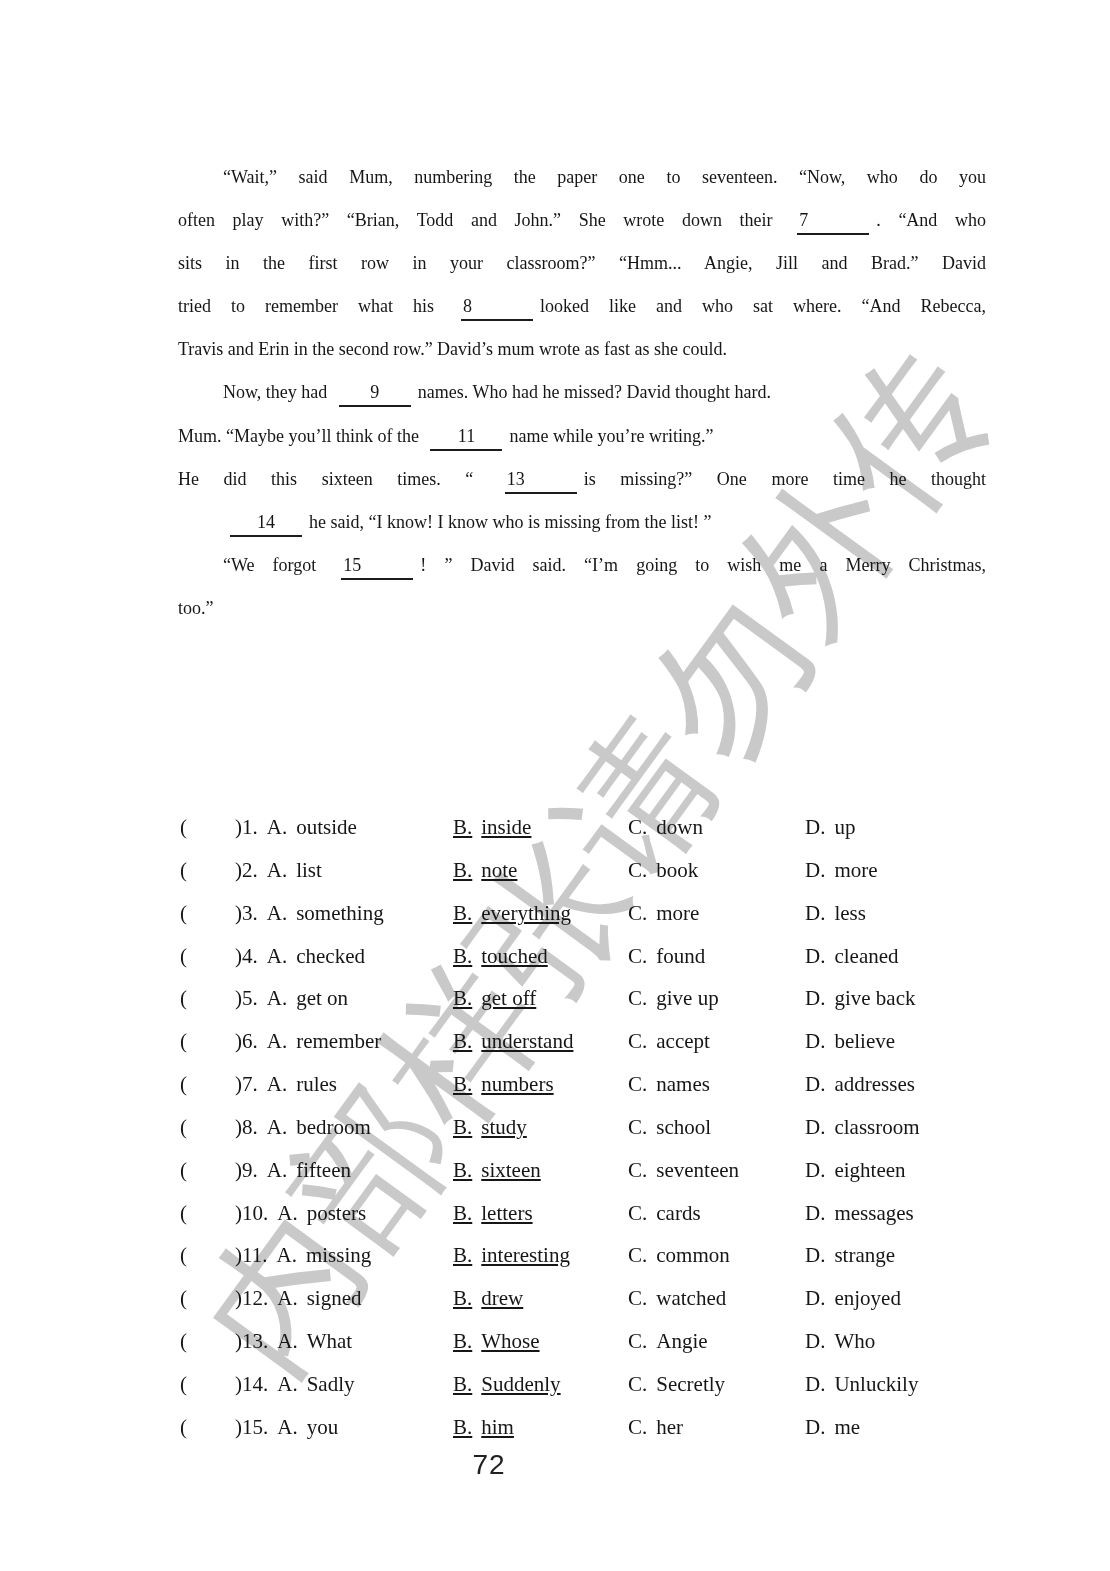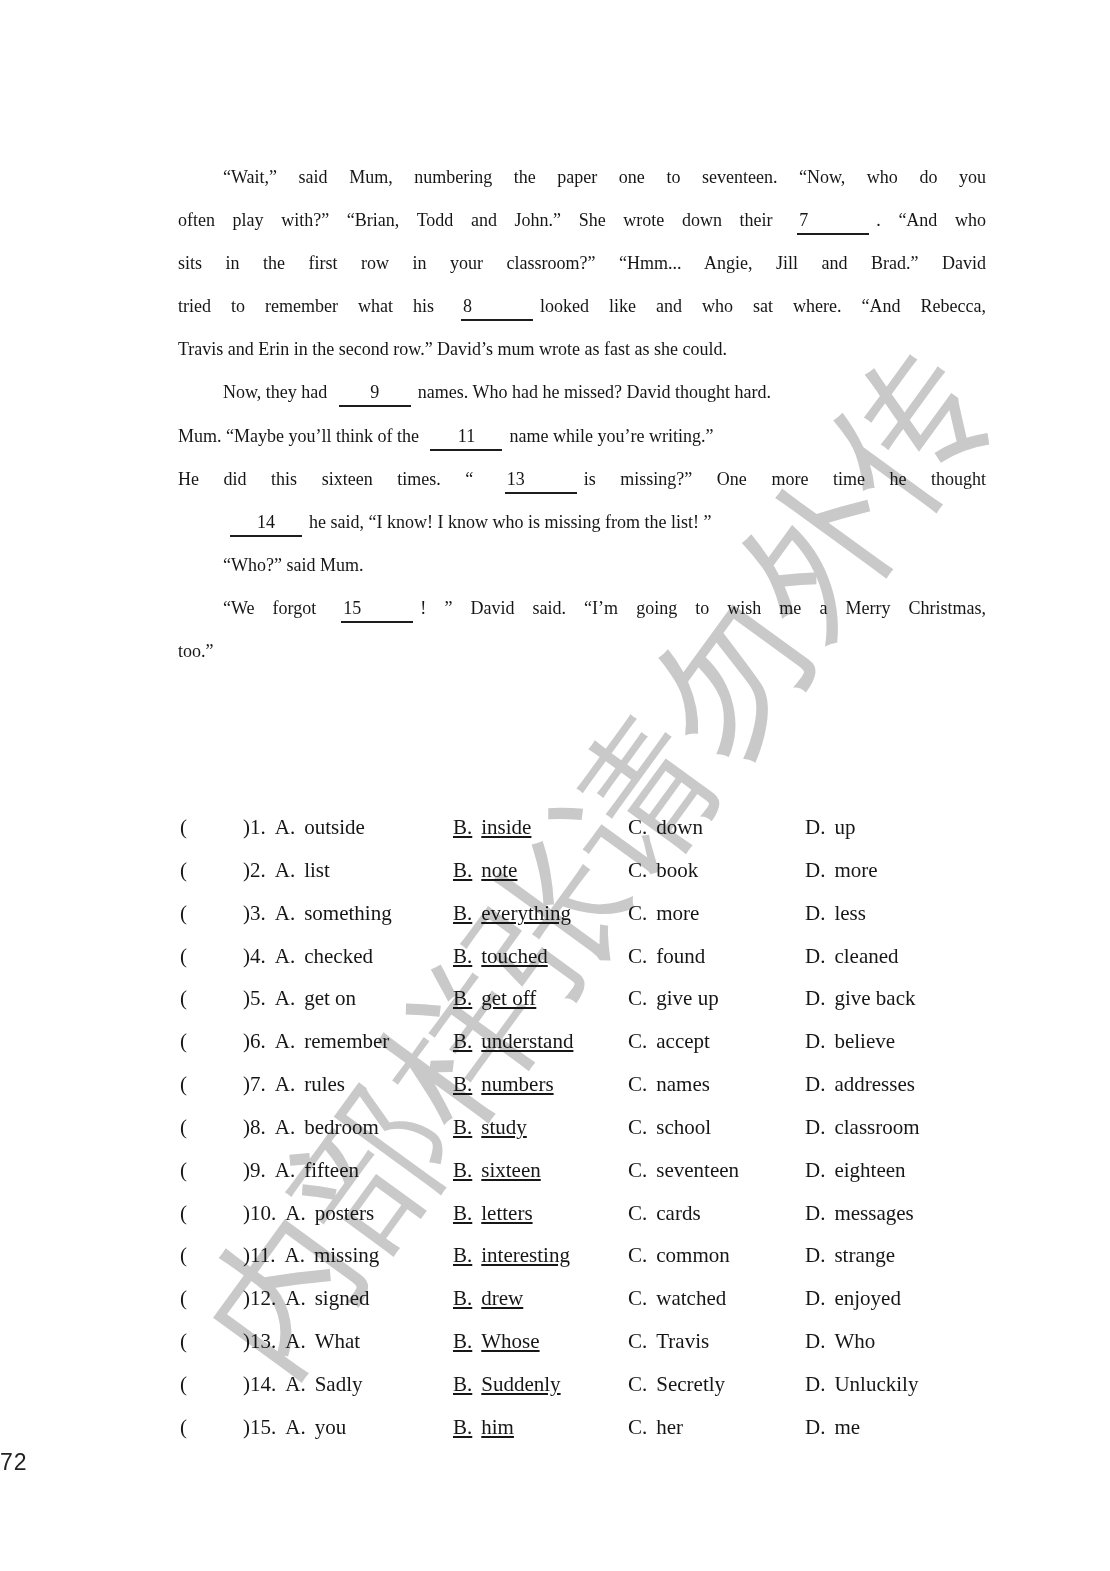--- a/index.html
+++ b/index.html
@@ -49,53 +49,53 @@
   
   #options{
     position:absolute;
     left:180px;top:806px;width:880px;
     z-index:1;
     font-size:21px;
   }
   .orow{position:relative;height:42.85px;line-height:42.85px;white-space:nowrap;}
   .po{position:absolute;left:0;}
   .col{position:absolute;}
-  .c1{left:63px;}
+  .c1{left:55px;}
   .c2{left:273px;text-decoration:underline;}
   .c3{left:448px;}
   .c4{left:625px;}
   .olabel{margin-right:9px;}
   .oletter{margin-right:9px;}
   
   #pagenum{
     position:absolute;
     left:0;top:1449px;width:978px;
+    text-align:center;
     z-index:1;
     font-family:"Liberation Sans", sans-serif;
-    font-size:23px;
+    font-size:28px;
     letter-spacing:1px;
     color:#222222;
   }
 </style>
 </head>
 <body>
 
 <div class="page">
   <div class="wm" style="color: rgb(201, 201, 201);">内部样张请勿外传</div>
   <div id="passage">
       <div class="pline ind jst"><span class="seg">“Wait,” said Mum, numbering the paper one to seventeen.  “Now, who do you</span> </div>
       <div class="pline jst"><span class="seg">often play with?” “Brian, Todd and John.” She wrote down their</span> <span class="blank">7</span><span class="seg">. “And who</span> </div>
       <div class="pline jst"><span class="seg">sits in the first row in your classroom?”  “Hmm... Angie, Jill and Brad.” David</span> </div>
       <div class="pline jst"><span class="seg">tried to remember what his</span> <span class="blank">8</span><span class="seg">looked like and who sat where. “And Rebecca,</span> </div>
       <div class="pline"><span class="seg">Travis and Erin in the second row.” David’s mum wrote as fast as she could.</span> </div>
       <div class="pline ind"><span class="seg">Now, they had</span> <span class="blank">9</span><span class="seg">names. Who had he missed? David thought hard.</span> </div>
       <div class="pline"><span class="seg">Mum. “Maybe you’ll think of the</span> <span class="blank">11</span><span class="seg">name while you’re writing.”</span> </div>
       <div class="pline jst"><span class="seg">He did this sixteen times.  “</span> <span class="blank">13</span><span class="seg">is missing?” One more time he thought</span> </div>
       <div class="pline ind"><span class="blank">14</span><span class="seg">he said, “I know! I know who is missing from the list! ”</span> </div>
-      <div class="pline ind"><span class="seg">“Who?” said Mum.</span> </div>
       <div class="pline ind jst"><span class="seg">“We forgot</span> <span class="blank">15</span><span class="seg">! ” David said. “I’m going to wish me a Merry Christmas,</span> </div>
       <div class="pline"><span class="seg">too.”</span> </div>
     </div>
   <div id="options">
       <div class="orow">
         <span class="po">(</span>
         <span class="col c1"><span class="olabel">)1.</span><span class="oletter">A.</span><span>outside</span></span>
         <span class="col c2"><span class="oletter">B.</span><span>inside</span></span>
         <span class="col c3"><span class="oletter">C.</span><span>down</span></span>
         <span class="col c4"><span class="oletter">D.</span><span>up</span></span>
@@ -174,21 +174,21 @@
         <span class="po">(</span>
         <span class="col c1"><span class="olabel">)12.</span><span class="oletter">A.</span><span>signed</span></span>
         <span class="col c2"><span class="oletter">B.</span><span>drew</span></span>
         <span class="col c3"><span class="oletter">C.</span><span>watched</span></span>
         <span class="col c4"><span class="oletter">D.</span><span>enjoyed</span></span>
       </div>
       <div class="orow">
         <span class="po">(</span>
         <span class="col c1"><span class="olabel">)13.</span><span class="oletter">A.</span><span>What</span></span>
         <span class="col c2"><span class="oletter">B.</span><span>Whose</span></span>
-        <span class="col c3"><span class="oletter">C.</span><span>Travis</span></span>
+        <span class="col c3"><span class="oletter">C.</span><span>Angie</span></span>
         <span class="col c4"><span class="oletter">D.</span><span>Who</span></span>
       </div>
       <div class="orow">
         <span class="po">(</span>
         <span class="col c1"><span class="olabel">)14.</span><span class="oletter">A.</span><span>Sadly</span></span>
         <span class="col c2"><span class="oletter">B.</span><span>Suddenly</span></span>
         <span class="col c3"><span class="oletter">C.</span><span>Secretly</span></span>
         <span class="col c4"><span class="oletter">D.</span><span>Unluckily</span></span>
       </div>
       <div class="orow">

